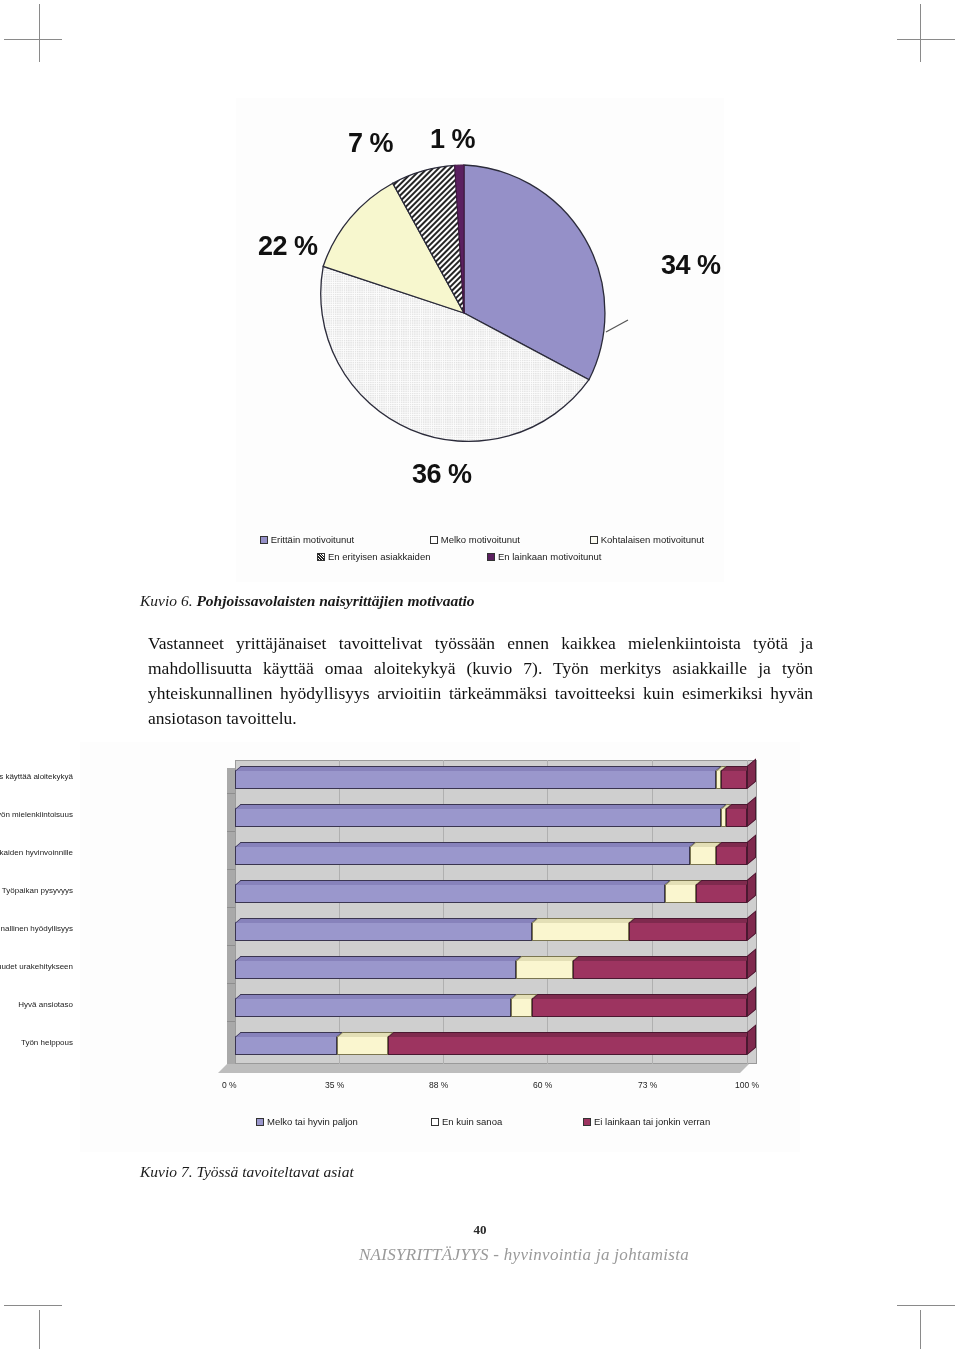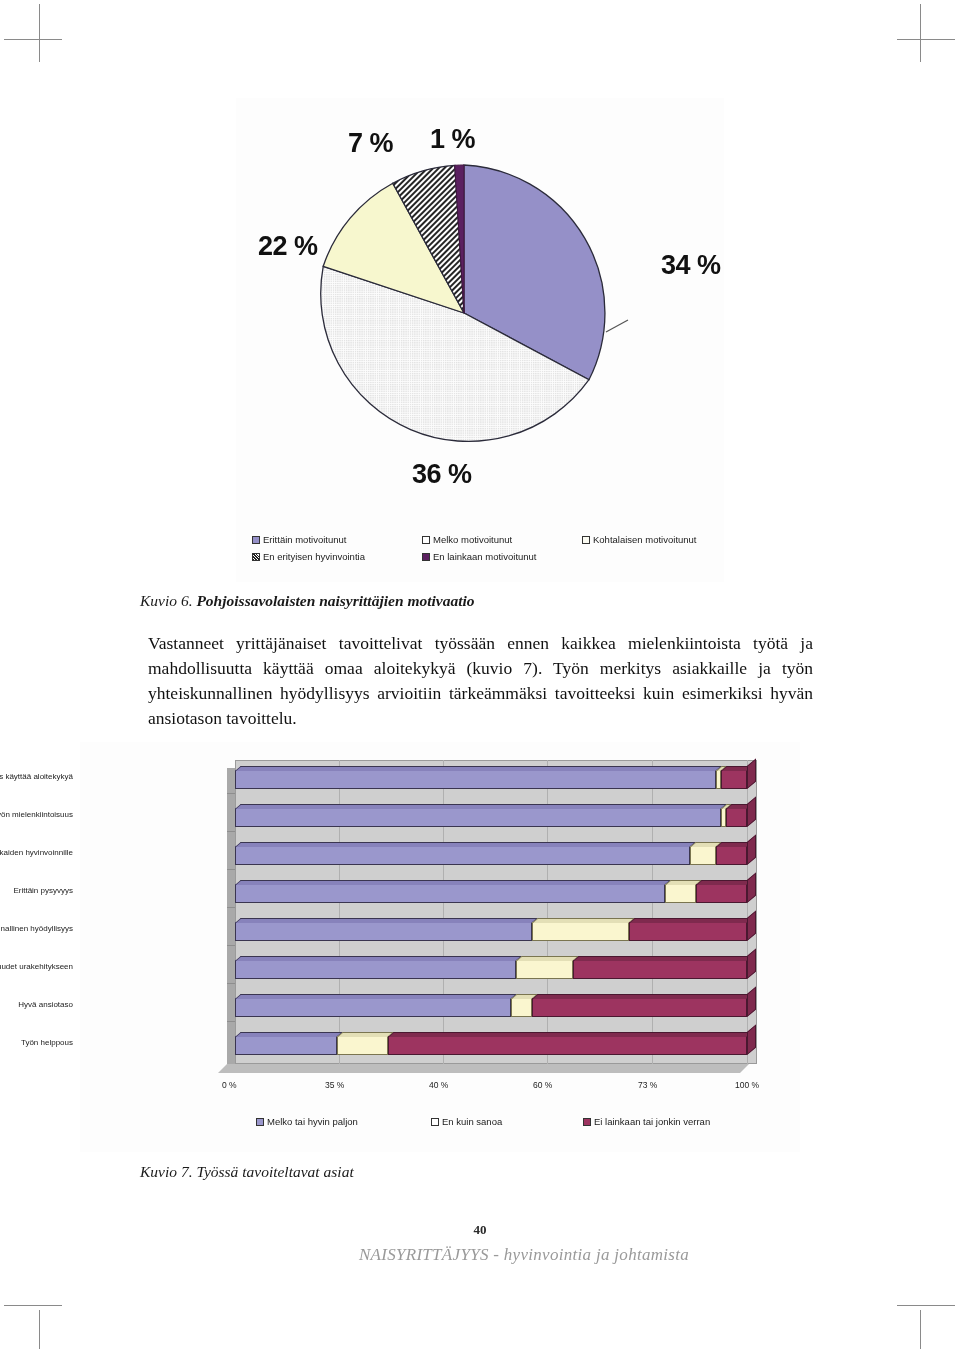--- a/index.html
+++ b/index.html
@@ -53,21 +53,21 @@
 
   #pie-legend {
     position: absolute;
     left: 16px;
     top: 436px;
     width: 460px;
     font-family: "Liberation Sans", sans-serif;
     font-size: 9.5px;
     color: #1b1b1b;
   }
-  .leg-row { display: flex; margin-bottom: 6px; }
+  .leg-row { display: flex; margin-bottom: 6px; justify-content: center; }
   .leg-item { display: flex; align-items: center; }
   #pie-legend .leg-item:nth-child(1) { width: 170px; }
   #pie-legend .leg-item:nth-child(2) { width: 160px; }
   .swatch {
     width: 8px; height: 8px;
     border: 1px solid #333;
     margin-right: 3px;
     flex: none;
     box-sizing: border-box;
   }
@@ -321,21 +321,21 @@
         <span>Melko motivoitunut</span>
       </div>
       <div class="leg-item">
         <span class="swatch sw-pale"></span>
         <span>Kohtalaisen motivoitunut</span>
       </div>
     </div>
     <div class="leg-row">
       <div class="leg-item">
         <span class="swatch sw-hatch"></span>
-        <span>En erityisen hyvinvointia</span>
+        <span>En erityisen asiakkaiden</span>
       </div>
       <div class="leg-item">
         <span class="swatch sw-darkpurple"></span>
         <span>En lainkaan motivoitunut</span>
       </div>
     </div>
   </div>
 </div>
 
 <div class="caption" id="cap6">
@@ -450,37 +450,37 @@
         <div class="seg-top seg-b-top" style="left:102px; width:51px;"></div>
         <div class="seg seg-c" style="left:153px; width:359px;"></div>
         <div class="seg-top seg-c-top" style="left:153px; width:359px;"></div>
         <div class="cap3d" style="left:512px;"></div>
       </div>
     </div>
 
     <div class="ylabel" style="top:12px;">Mahdollisuus käyttää aloitekykyä</div>
     <div class="ylabel" style="top:50px;">Työn mielenkiintoisuus</div>
     <div class="ylabel" style="top:88px;">Työn merkitys asiakkaiden hyvinvoinnille</div>
-    <div class="ylabel" style="top:126px;">Erittäin pysyvyys</div>
+    <div class="ylabel" style="top:126px;">Työpaikan pysyvyys</div>
     <div class="ylabel" style="top:164px;">Työn yhteiskunnallinen hyödyllisyys</div>
     <div class="ylabel" style="top:202px;">Mahdollisuudet urakehitykseen</div>
     <div class="ylabel" style="top:240px;">Hyvä ansiotaso</div>
     <div class="ylabel" style="top:278px;">Työn helppous</div>
 
     <div class="tickmark" style="left:0; top:33px;"></div>
     <div class="tickmark" style="left:0; top:71px;"></div>
     <div class="tickmark" style="left:0; top:109px;"></div>
     <div class="tickmark" style="left:0; top:147px;"></div>
     <div class="tickmark" style="left:0; top:185px;"></div>
     <div class="tickmark" style="left:0; top:223px;"></div>
     <div class="tickmark" style="left:0; top:261px;"></div>
 
     <div class="xlabel" style="left:-5px;  top:320px;">0 %</div>
     <div class="xlabel" style="left:98px;  top:320px;">35 %</div>
-    <div class="xlabel" style="left:202px; top:320px;">40 %</div>
+    <div class="xlabel" style="left:202px; top:320px;">88 %</div>
     <div class="xlabel" style="left:306px; top:320px;">60 %</div>
     <div class="xlabel" style="left:411px; top:320px;">73 %</div>
     <div class="xlabel" style="left:508px; top:320px;">100 %</div>
   </div>
 
   <div id="bar-legend">
     <div class="leg-item">
       <span class="swatch sw-bar-a"></span>
       <span>Melko tai hyvin paljon</span>
     </div>

